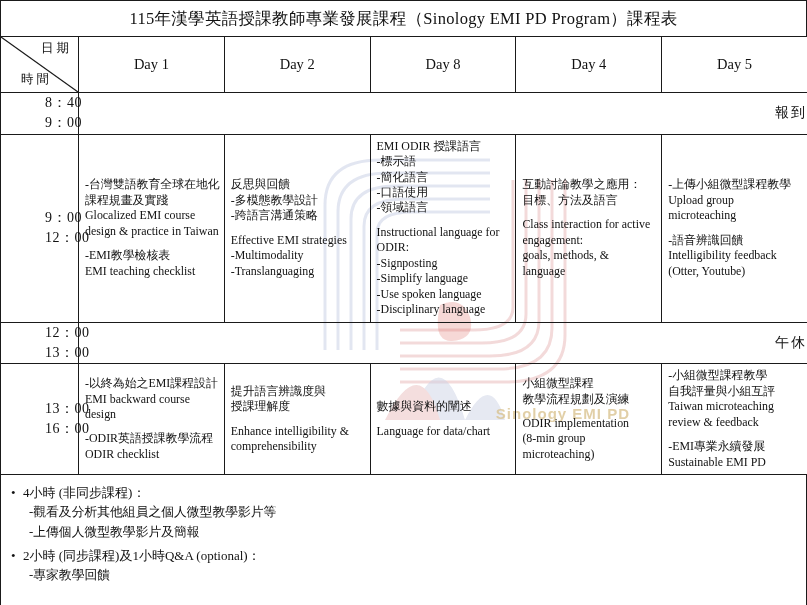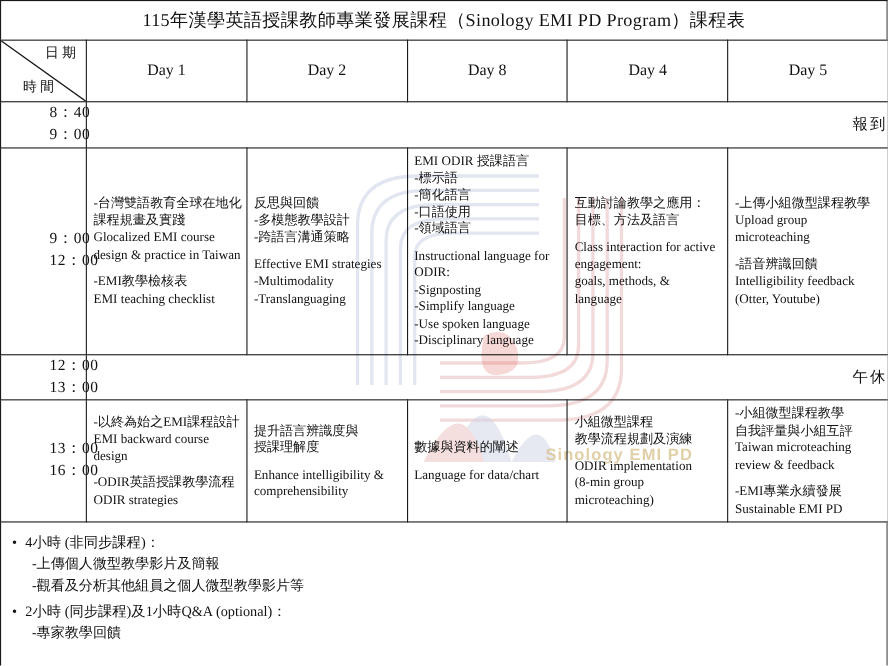--- a/index.html
+++ b/index.html
@@ -263,21 +263,21 @@
             <span class="t">13：00</span>
             <span class="t">16：00</span>
           </td>
           <td class="vmid">
             <div class="cellbody">
               <div class="ln">-以終為始之EMI課程設計</div>
               <div class="ln">EMI backward course</div>
               <div class="ln">design</div>
               <div class="gap"></div>
               <div class="ln">-ODIR英語授課教學流程</div>
-              <div class="ln">ODIR strategies</div>
+              <div class="ln">ODIR checklist</div>
             </div>
           </td>
           <td class="vmid">
             <div class="cellbody">
               <div class="ln">提升語言辨識度與</div>
               <div class="ln">授課理解度</div>
               <div class="gap"></div>
               <div class="ln">Enhance intelligibility &amp;</div>
               <div class="ln">comprehensibility</div>
             </div>
@@ -314,22 +314,22 @@
       </tbody>
   </table>
 
   <div class="notes">
     <div id="bullets">
         <div class="bullet-item">
           <div class="bullet-line">
             <span class="dot">•</span>
             <span>4小時 (非同步課程)：</span>
           </div>
+          <div class="sub-line">-觀看及分析其他組員之個人微型教學影片等</div>
           <div class="sub-line">-上傳個人微型教學影片及簡報</div>
-          <div class="sub-line">-觀看及分析其他組員之個人微型教學影片等</div>
         </div>
         <div class="bullet-item">
           <div class="bullet-line">
             <span class="dot">•</span>
             <span>2小時 (同步課程)及1小時Q&amp;A (optional)：</span>
           </div>
           <div class="sub-line">-專家教學回饋</div>
         </div>
       </div>
   </div>

